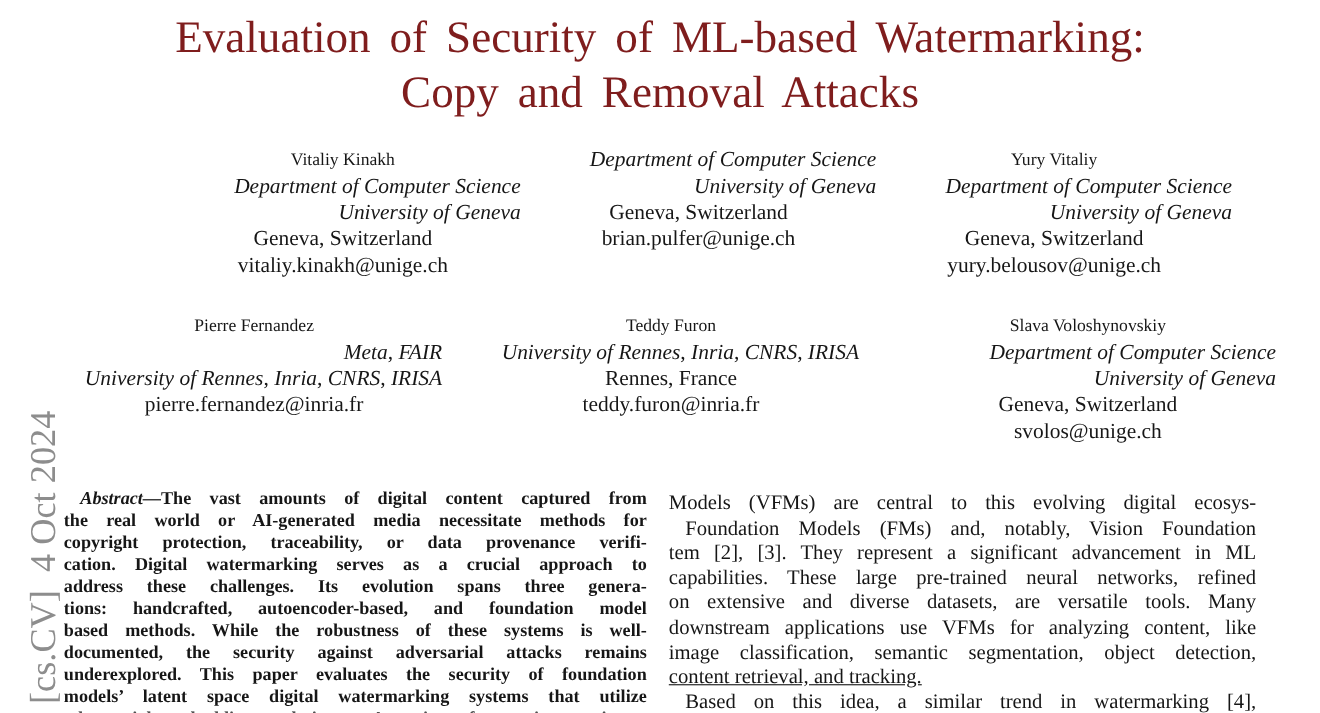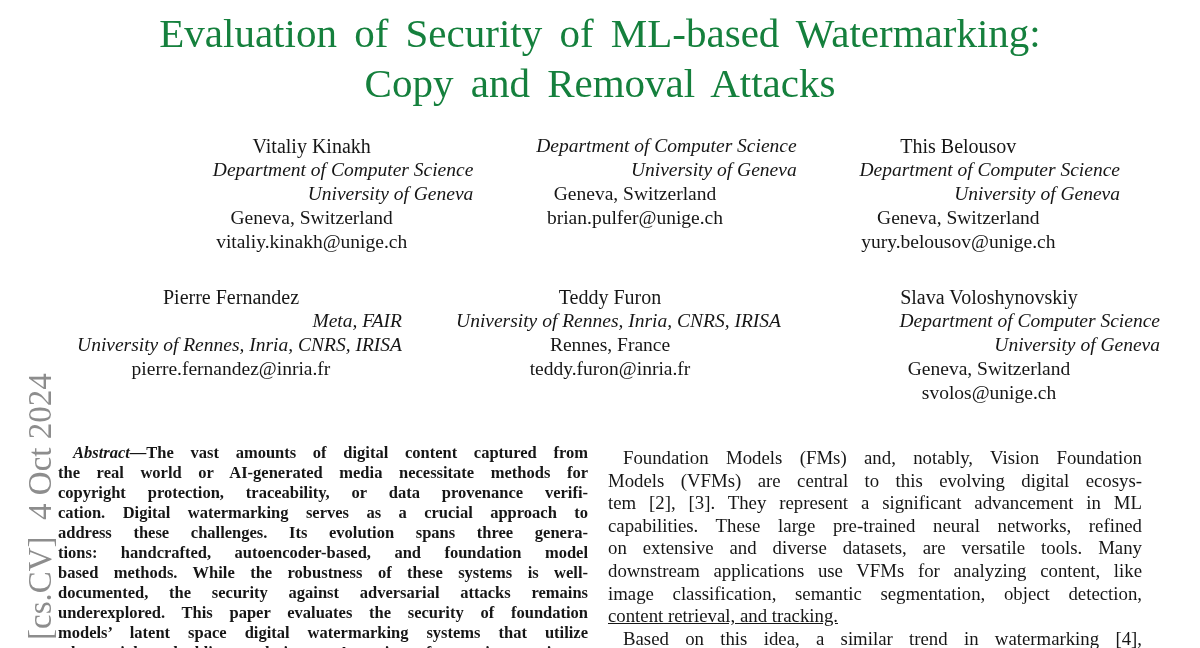--- a/index.html
+++ b/index.html
@@ -26,29 +26,29 @@
     white-space: pre;
   }
 
   
   .title {
     margin-top: 8px;
     text-align: center;
     font-size: 41px;
     line-height: 50px;
     word-spacing: 7px;
-    color: #15803d;
+    color: #7f1d1d;
   }
 
   
   .authors-row { display: flex; }
   .authors-row.row1 { margin-top: 26px; padding: 0 80px 0 150px; }
   .authors-row.row2 { margin-top: 31px; padding: 0 40px 0 60px; gap: 37px; }
   .author { flex: 1; text-align: center; font-size: 19.5px; line-height: 24px; }
-  .author .name { font-size: 20px; }
+  .author .name { font-size: 16px; }
   .author .i { font-style: italic; text-align: right; }
 
   
   .cols {
     position: absolute;
     top: 443px;
     left: 58px;
     display: flex;
     gap: 20px;
   }
@@ -89,21 +89,21 @@
       <div>Geneva, Switzerland</div>
       <div>vitaliy.kinakh@unige.ch</div>
     </div>
     <div class="author">
       <div class="i">Department of Computer Science</div>
       <div class="i">University of Geneva</div>
       <div>Geneva, Switzerland</div>
       <div>brian.pulfer@unige.ch</div>
     </div>
     <div class="author">
-      <div class="name">This Belousov</div>
+      <div class="name">Yury Vitaliy</div>
       <div class="i">Department of Computer Science</div>
       <div class="i">University of Geneva</div>
       <div>Geneva, Switzerland</div>
       <div>yury.belousov@unige.ch</div>
     </div>
   </div>
 
   <div class="authors-row row2">
     <div class="author">
       <div class="name">Pierre Fernandez</div>
@@ -136,22 +136,22 @@
       <div class="jl">address these challenges. Its evolution spans three genera-</div>
       <div class="jl">tions: handcrafted, autoencoder-based, and foundation model</div>
       <div class="jl">based methods. While the robustness of these systems is well-</div>
       <div class="jl">documented, the security against adversarial attacks remains</div>
       <div class="jl">underexplored. This paper evaluates the security of foundation</div>
       <div class="jl">models’ latent space digital watermarking systems that utilize</div>
       <div class="jl">adversarial embedding techniques. A series of experiments inves-</div>
     </div>
 
     <div class="intro">
+      <div class="jl">Models (VFMs) are central to this evolving digital ecosys-</div>
       <div class="jl ind">Foundation Models (FMs) and, notably, Vision Foundation</div>
-      <div class="jl">Models (VFMs) are central to this evolving digital ecosys-</div>
       <div class="jl">tem [2], [3]. They represent a significant advancement in ML</div>
       <div class="jl">capabilities. These large pre-trained neural networks, refined</div>
       <div class="jl">on extensive and diverse datasets, are versatile tools. Many</div>
       <div class="jl">downstream applications use VFMs for analyzing content, like</div>
       <div class="jl">image classification, semantic segmentation, object detection,</div>
       <div class="ll">content retrieval, and tracking.</div>
       <div class="jl ind">Based on this idea, a similar trend in watermarking [4],</div>
     </div>
 
   </div>

